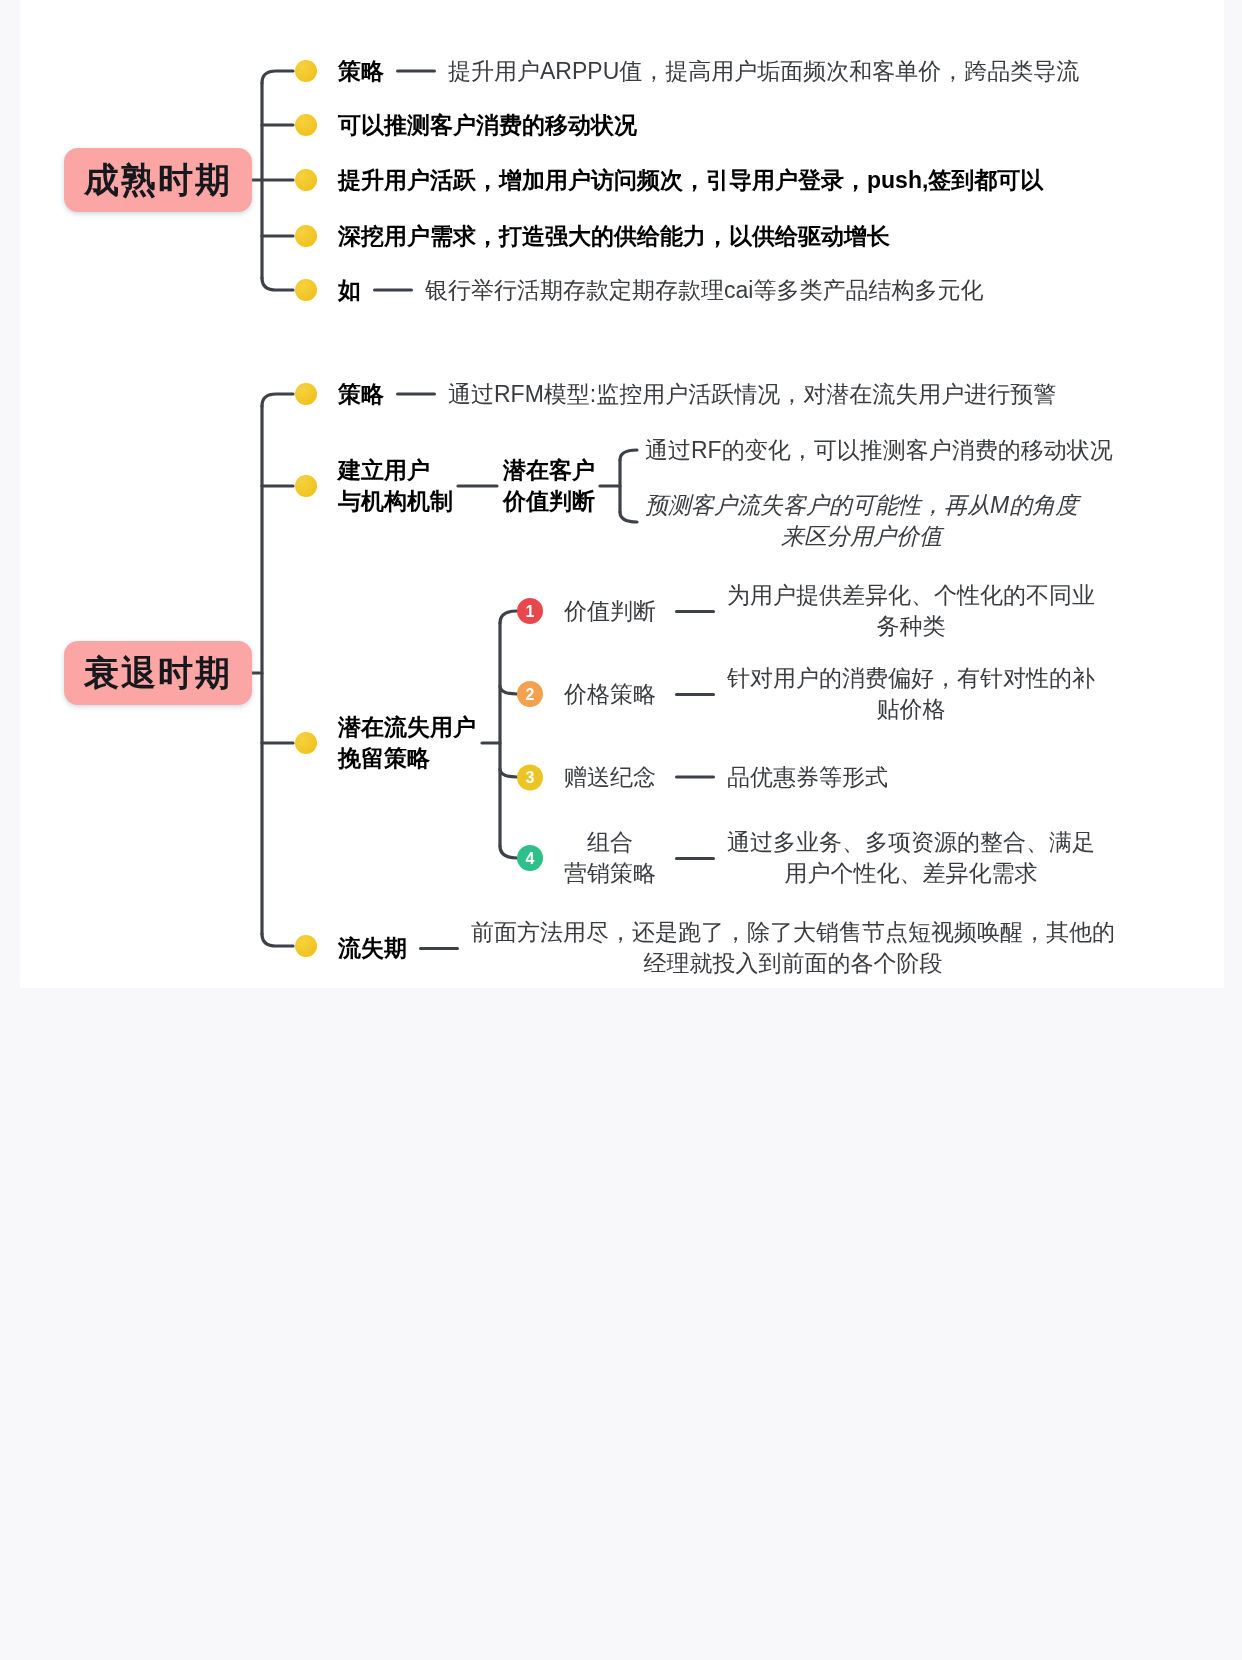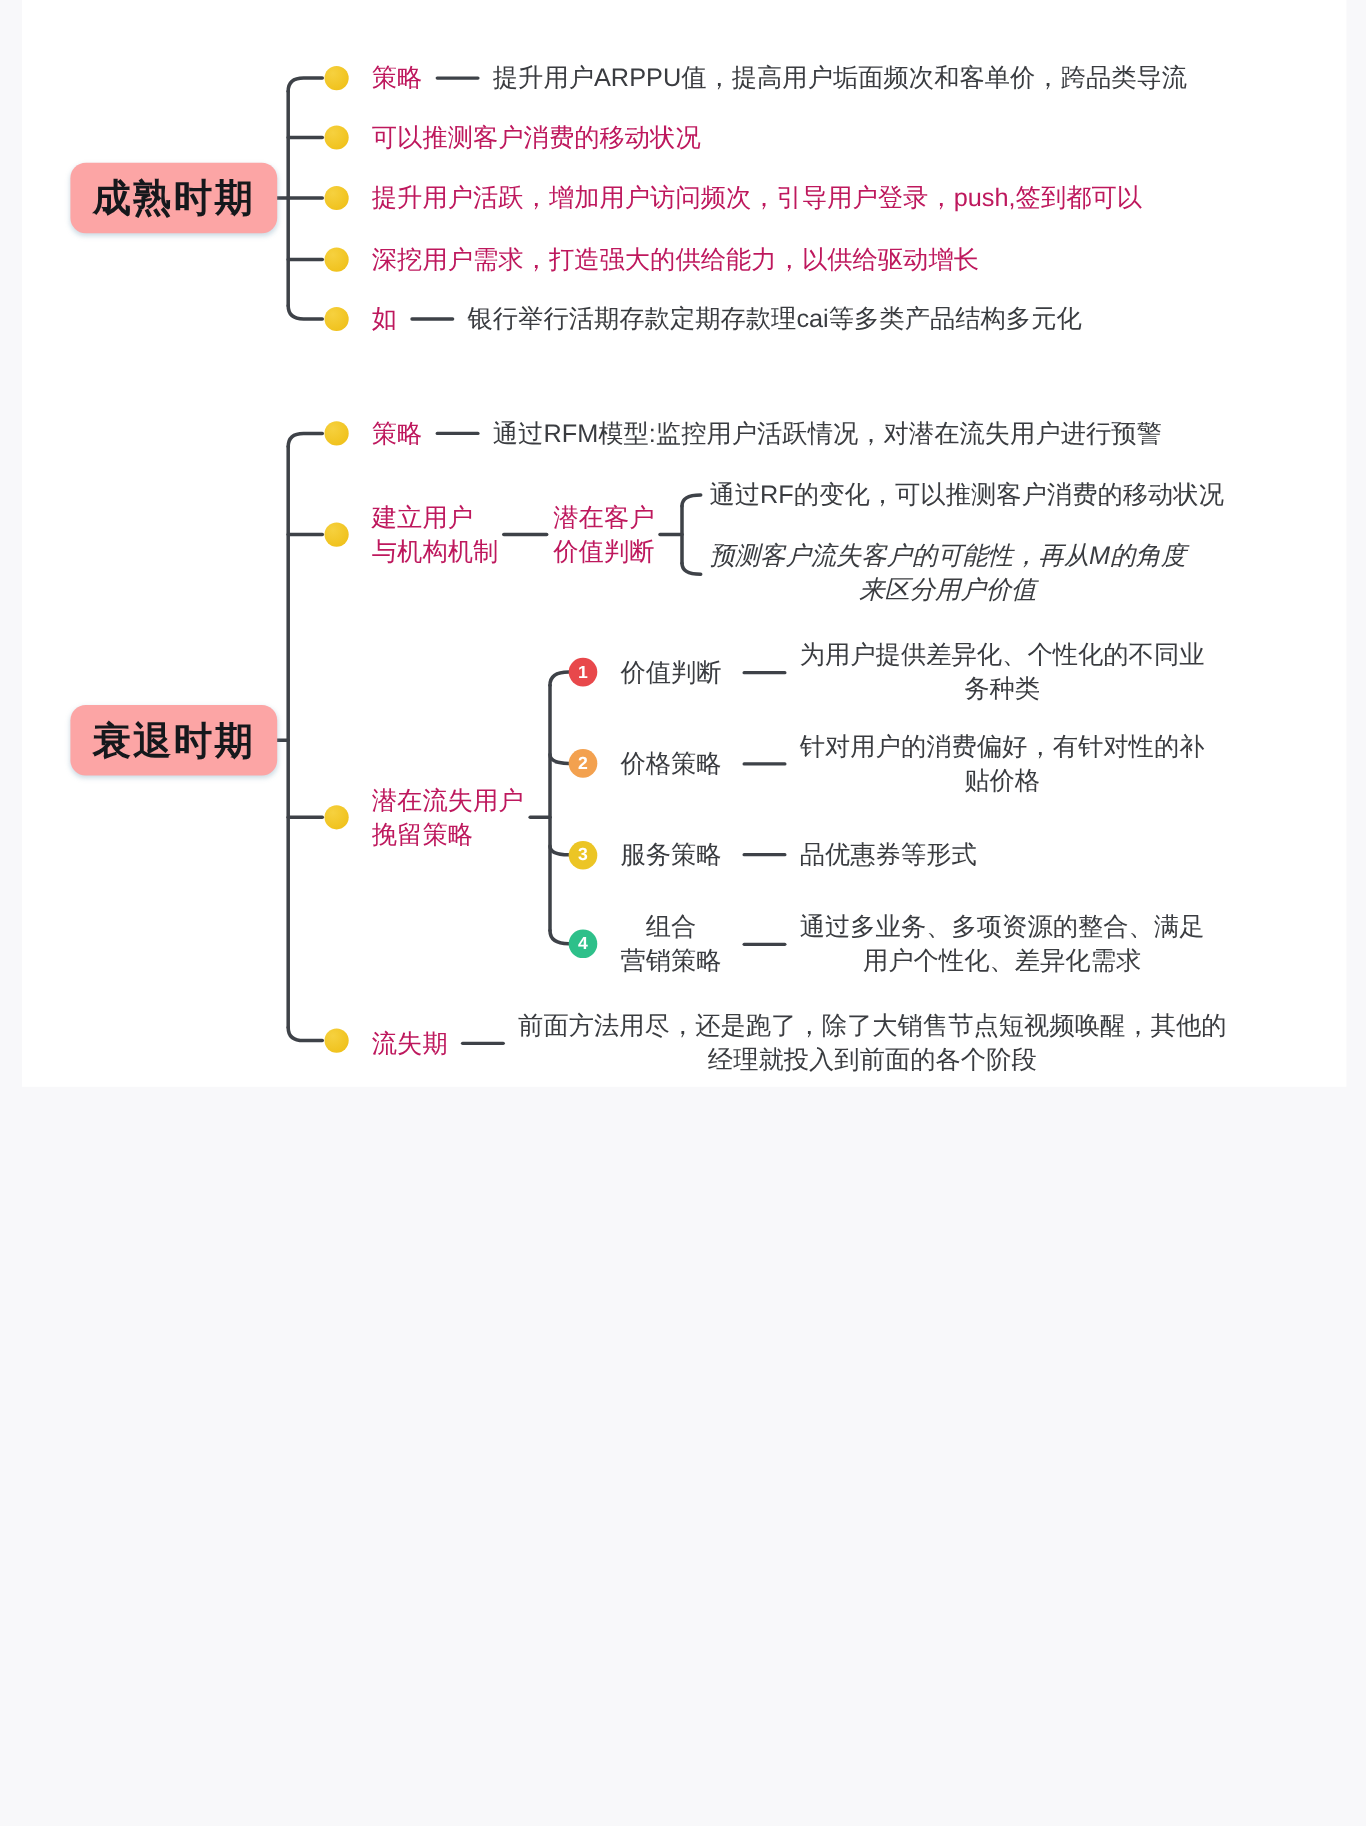--- a/index.html
+++ b/index.html
@@ -32,21 +32,21 @@
   .row{
     position:absolute;display:flex;align-items:center;
     transform:translateY(-50%);white-space:nowrap;
     font-size:23px;line-height:31px;
   }
   .block{
     position:absolute;transform:translateY(-50%);
     font-size:23px;white-space:nowrap;
   }
   .lines div{height:31px;line-height:31px;white-space:nowrap;}
-  .b{font-weight:400;color:#be185d;}
+  .b{font-weight:700;color:#000000;}
   .t{font-weight:400;color:#3a3c40;text-align:center;}
   .dash{width:40px;height:3px;background:#3e4248;border-radius:2px;margin:0 12px;flex:none;}
   .badge{
     width:26px;height:26px;border-radius:50%;flex:none;
     color:#ffffff;font-size:16px;font-weight:700;
     display:flex;align-items:center;justify-content:center;
     margin-right:14px;
   }
   .strat-label{width:106px;flex:none;}
 </style>
@@ -167,21 +167,21 @@
     <span class="dash"></span>
     <span class="lines t">
       <div>针对用户的消费偏好，有针对性的补</div>
       <div>贴价格</div>
     </span>
   </div>
 
   <div class="row" style="left:517px;top:777px;">
     <span class="badge" style="background: rgb(236, 197, 37);">3</span>
     <span class="lines t strat-label">
-        <div>服务策略</div>
+        <div>赠送纪念</div>
       </span>
     <span class="dash"></span>
     <span class="lines t">
       <div>品优惠券等形式</div>
     </span>
   </div>
 
   <div class="row" style="left:517px;top:858px;">
     <span class="badge" style="background: rgb(46, 192, 138);">4</span>
     <span class="lines t strat-label">

